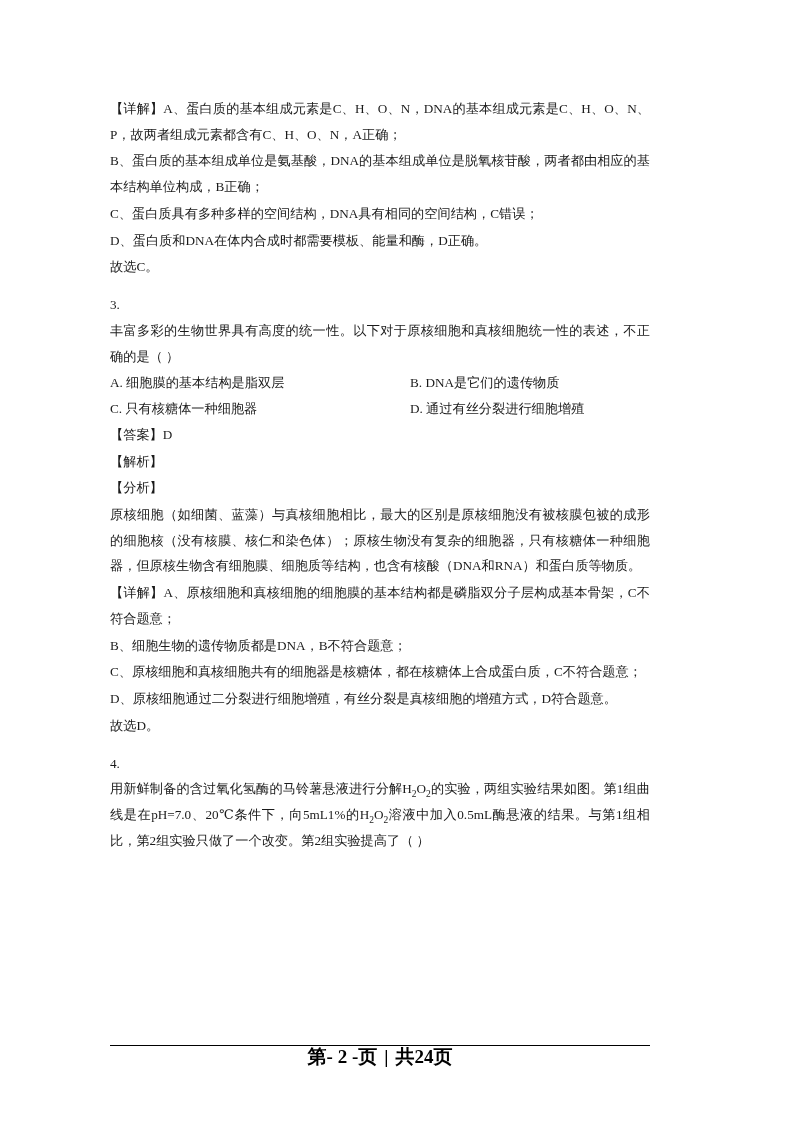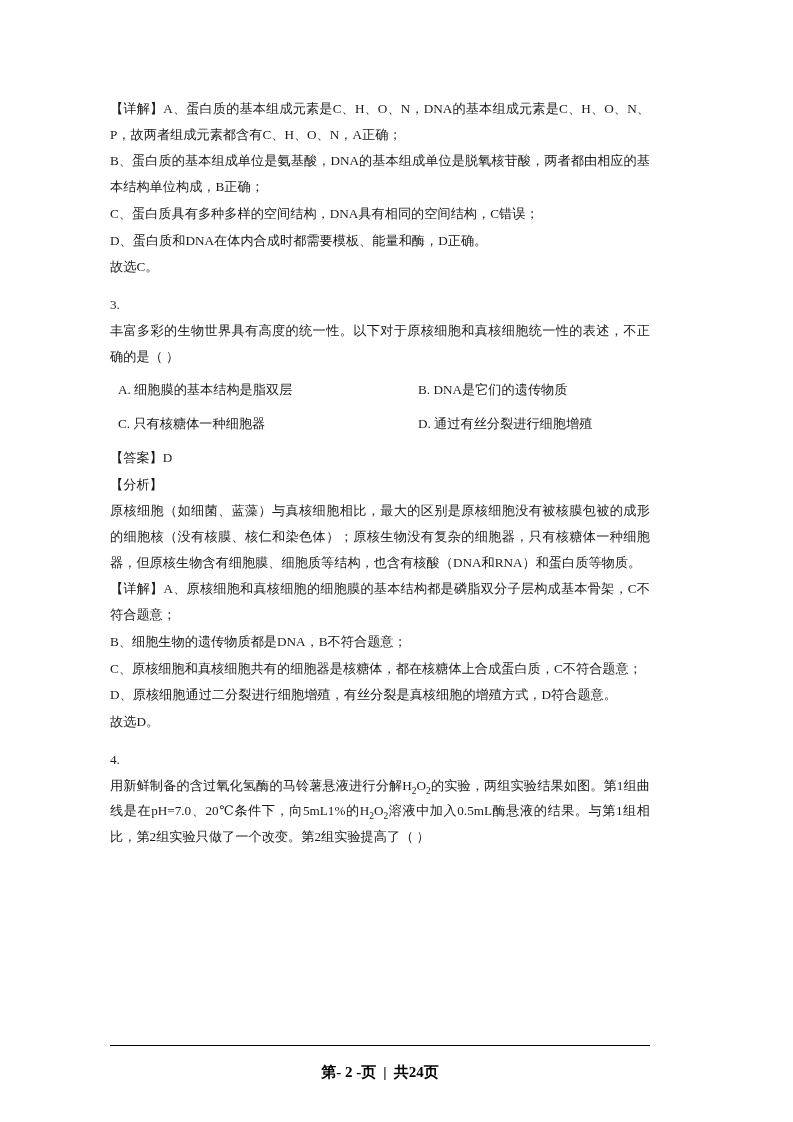--- a/index.html
+++ b/index.html
@@ -34,44 +34,44 @@
     height: 11px;
   }
   .qnum {
     margin: 0;
     font-size: 13.2px;
     line-height: 1.95;
   }
   .options-row {
     display: flex;
     width: 100%;
-    margin: 8px;
+    margin: 0;
     line-height: 1.95;
     font-size: 13.2px;
     font-family: Liberation Serif, serif;
   }
   .opt-left {
     width: 300px;
     flex: 0 0 300px;
   }
   .opt-right {
     flex: 1 1 auto;
   }
   sub {
     font-size: 9.5px;
     vertical-align: sub;
     line-height: 0;
   }
   .footer {
     position: absolute;
     left: 110px;
     right: 110px;
-    bottom: 40px;
+    bottom: 52px;
     text-align: center;
-    font-size: 15px;
+    font-size: 19px;
     font-family: "Liberation Serif", "DejaVu Serif", serif;
     color: #000;
     font-weight: bold;
   }
   .footer .sep {
     display: inline-block;
     padding: 0 7px;
     font-weight: bold;
   }
   .footer-rule {
@@ -104,20 +104,21 @@
     <div class="options-row">
       <div class="opt-left">A. 细胞膜的基本结构是脂双层</div>
       <div class="opt-right">B. DNA是它们的遗传物质</div>
     </div>
     <div class="options-row">
       <div class="opt-left">C. 只有核糖体一种细胞器</div>
       <div class="opt-right">D. 通过有丝分裂进行细胞增殖</div>
     </div>
 
     <p class="para">【答案】D</p>
+    <p class="para">【解析】</p>
     <p class="para">【分析】</p>
     <p class="para">原核细胞（如细菌、蓝藻）与真核细胞相比，最大的区别是原核细胞没有被核膜包被的成形的细胞核（没有核膜、核仁和染色体）；原核生物没有复杂的细胞器，只有核糖体一种细胞器，但原核生物含有细胞膜、细胞质等结构，也含有核酸（DNA和RNA）和蛋白质等物质。</p>
     <p class="para">【详解】A、原核细胞和真核细胞的细胞膜的基本结构都是磷脂双分子层构成基本骨架，C不符合题意；</p>
     <p class="para">B、细胞生物的遗传物质都是DNA，B不符合题意；</p>
     <p class="para">C、原核细胞和真核细胞共有的细胞器是核糖体，都在核糖体上合成蛋白质，C不符合题意；</p>
     <p class="para"> D、原核细胞通过二分裂进行细胞增殖，有丝分裂是真核细胞的增殖方式，D符合题意。</p>
     <p class="para">故选D。</p>
 
     <div class="block-gap"></div>
 

